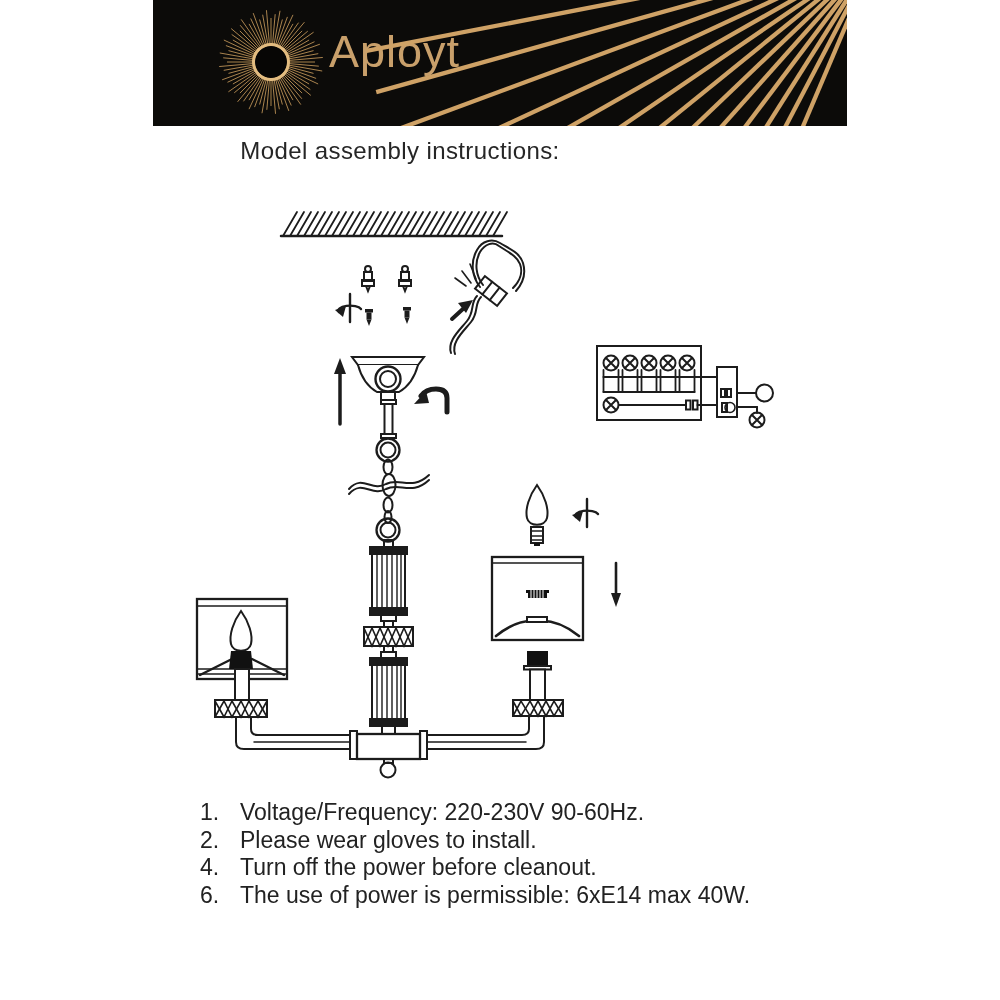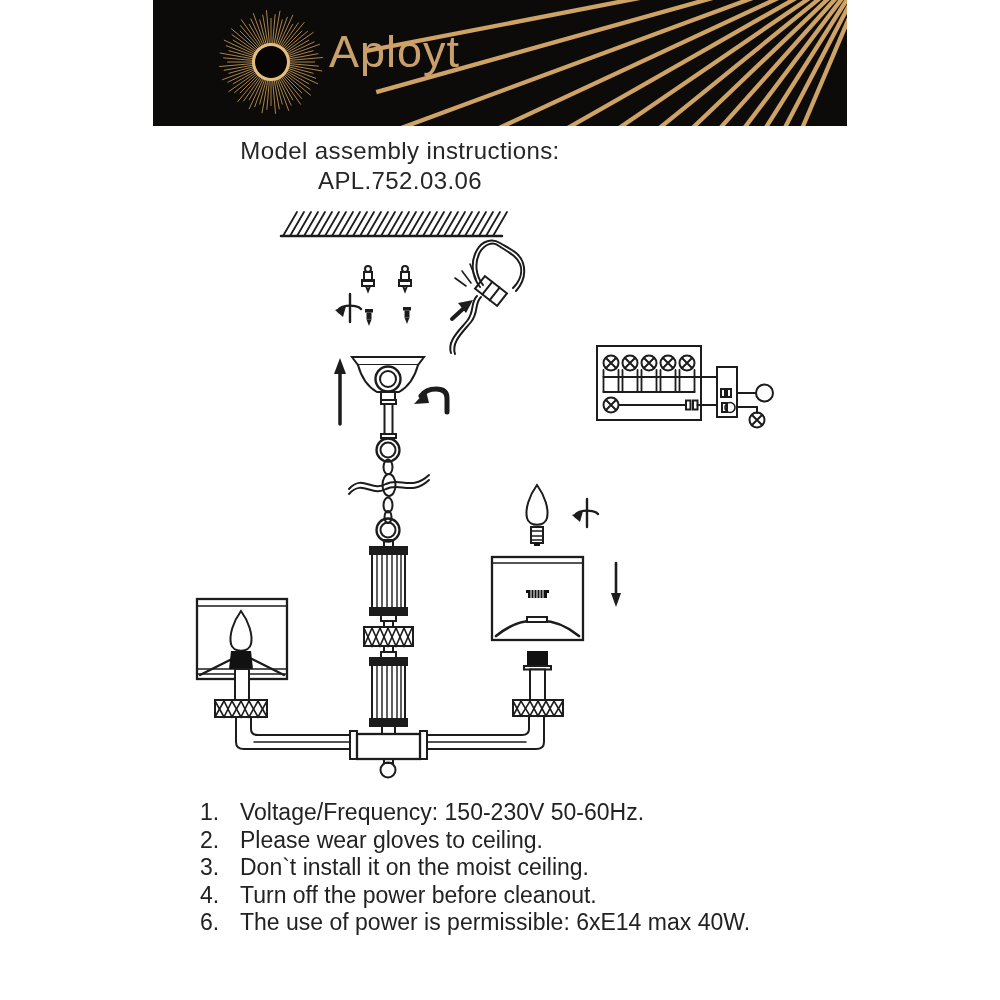--- a/index.html
+++ b/index.html
@@ -116,21 +116,20 @@
           <line x1="696.8041316441133" y1="-35.33569013450465" x2="252.60494849796464" y2="171.5147043352527" stroke-width="4.3" stroke="#cfa266"></line>
           <line x1="695.8633319616431" y1="-37.591930452802316" x2="236.29775400181325" y2="132.4065388180932" stroke-width="4.3" stroke="#cfa266"></line>
           <line x1="695.1093511393887" y1="-39.91727716590142" x2="223.22875308273734" y2="92.10052912437547" stroke-width="4.3" stroke="#cfa266"></line>
           <line x1="694.5471953791381" y1="-42.29629068365729" x2="213.48471990506" y2="50.86429481660703" stroke-width="4.3" stroke="#cfa266"></line>
         </g>
     </svg>
   </header>
 
   <div class="title-block">
     <div class="title-line">Model assembly instructions:</div>
-    <div class="title-line">APL.752.03.06</div>
   </div>
 
   <svg class="assembly" width="700" height="600" viewBox="150 200 700 600" stroke="#1c1c1c" fill="none" stroke-width="2" stroke-linecap="round">
 
     <defs>
       <g id="rot">
         <line x1="0" y1="-14" x2="0" y2="14" stroke-width="2.4"></line>
         <path d="M-11,4 A11,4.6 0 1 1 11,1" stroke-width="2.4"></path>
         <polygon points="-15,2 -4,-2 -7,9" fill="#1c1c1c" stroke="none"></polygon>
       </g>
@@ -368,27 +367,24 @@
       <line x1="737" y1="393" x2="756" y2="393"></line>
       <circle cx="764.5" cy="393" r="8.5"></circle>
       <line x1="737" y1="407" x2="757" y2="407"></line>
       <line x1="757" y1="407" x2="757" y2="413"></line>
       <use href="#lampSym" x="757" y="420"></use>
     </g>
   </svg>
 
   <div class="instructions">
     <div class="instr-row">
-      <span class="instr-num">1.</span><span>Voltage/Frequency: 150-230V 50-60Hz.</span>
+      <span class="instr-num">1.</span><span>Voltage/Frequency: 220-230V 90-60Hz.</span>
     </div>
     <div class="instr-row">
-      <span class="instr-num">2.</span><span>Please wear gloves to ceiling.</span>
-    </div>
-    <div class="instr-row">
-      <span class="instr-num">3.</span><span>Don`t install it on the moist ceiling.</span>
+      <span class="instr-num">2.</span><span>Please wear gloves to install.</span>
     </div>
     <div class="instr-row">
       <span class="instr-num">4.</span><span>Turn off the power before cleanout.</span>
     </div>
     <div class="instr-row">
       <span class="instr-num">6.</span><span>The use of power is permissible: 6xE14 max 40W.</span>
     </div>
   </div>
 </div>
 

